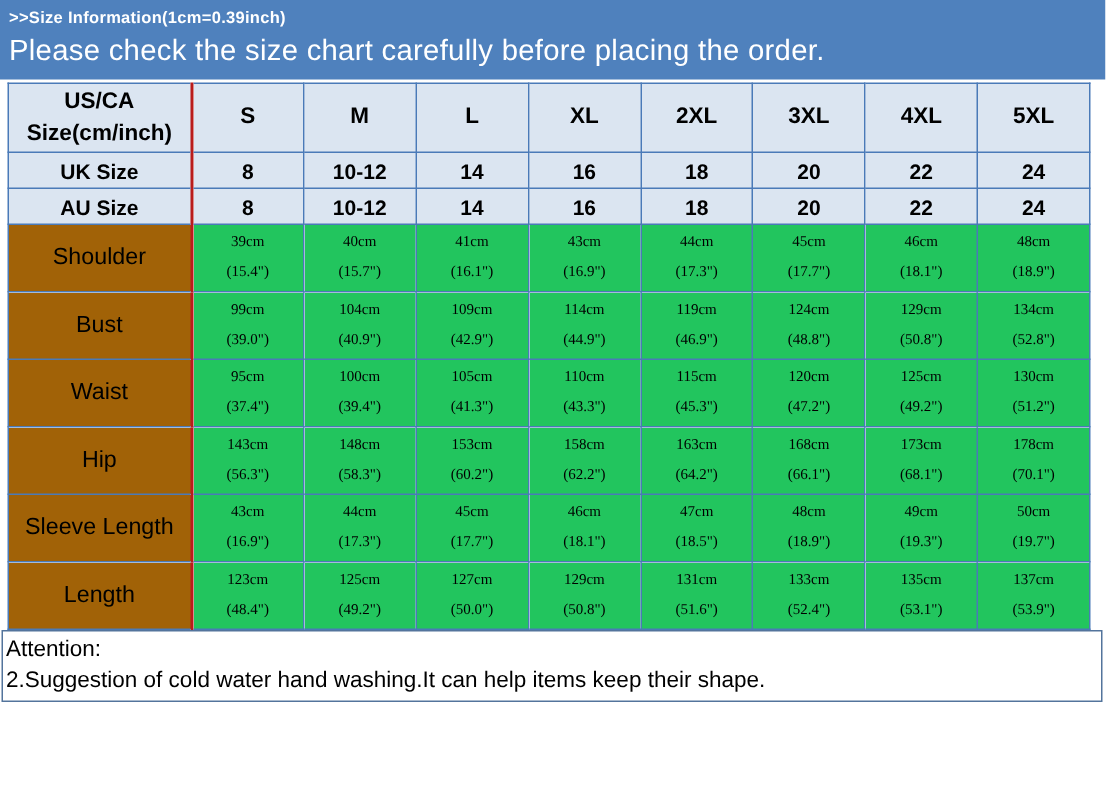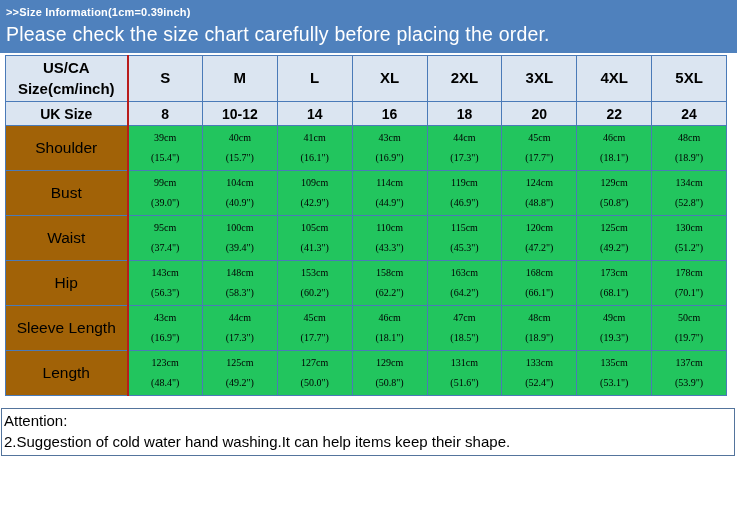--- a/index.html
+++ b/index.html
@@ -75,21 +75,21 @@
     font-size: 10px;
     font-family: Liberation Serif, serif;
   }
   .measure-row td .cm-line,
   .measure-row td .inch-line {
     line-height: 20px;
   }
   
   .attention {
     border: 1px solid #53749c;
-    margin: 12px 2px 0 1px;
+    margin: 0 2px 0 1px;
     padding: 1px 3px 3px 2px;
     font-size: 15px;
     line-height: 21px;
     background: #ffffff;
   }
 </style>
 </head>
 <body>
 
 <div class="page">
@@ -129,20 +129,31 @@
           <th class="label-col">UK Size</th>
           <td>8</td>
           <td>10-12</td>
           <td>14</td>
           <td>16</td>
           <td>18</td>
           <td>20</td>
           <td>22</td>
           <td>24</td>
         </tr>
+        <tr class="size-row">
+          <th class="label-col">AU Size</th>
+          <td>8</td>
+          <td>10-12</td>
+          <td>14</td>
+          <td>16</td>
+          <td>18</td>
+          <td>20</td>
+          <td>22</td>
+          <td>24</td>
+        </tr>
         <tr class="measure-row">
           <th class="label-col">Shoulder</th>
           <td>
             <div class="cm-line">39cm</div>
             <div class="inch-line">(15.4")</div>
           </td>
           <td>
             <div class="cm-line">40cm</div>
             <div class="inch-line">(15.7")</div>
           </td>

